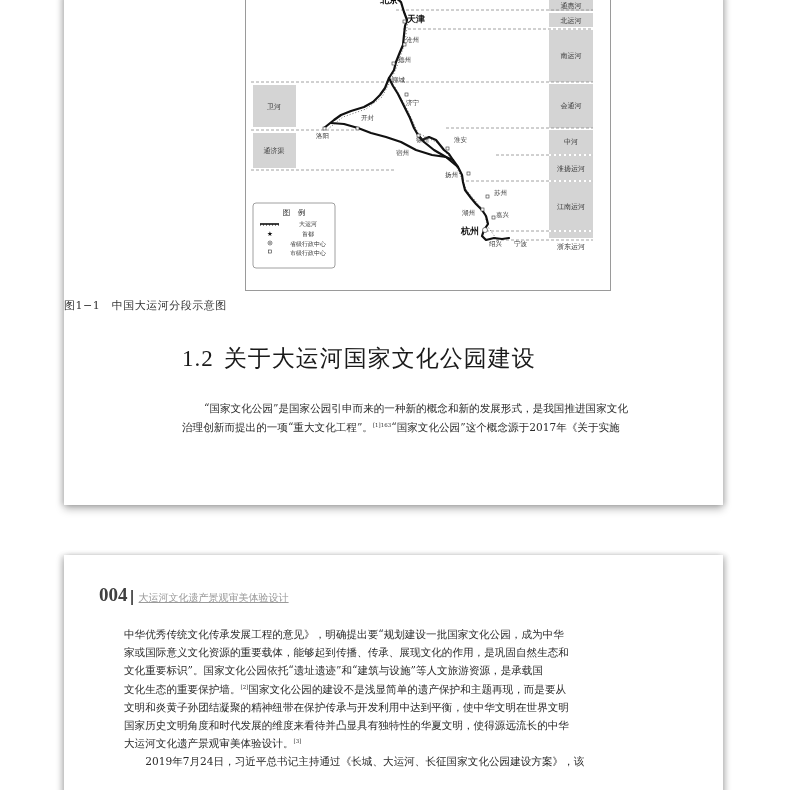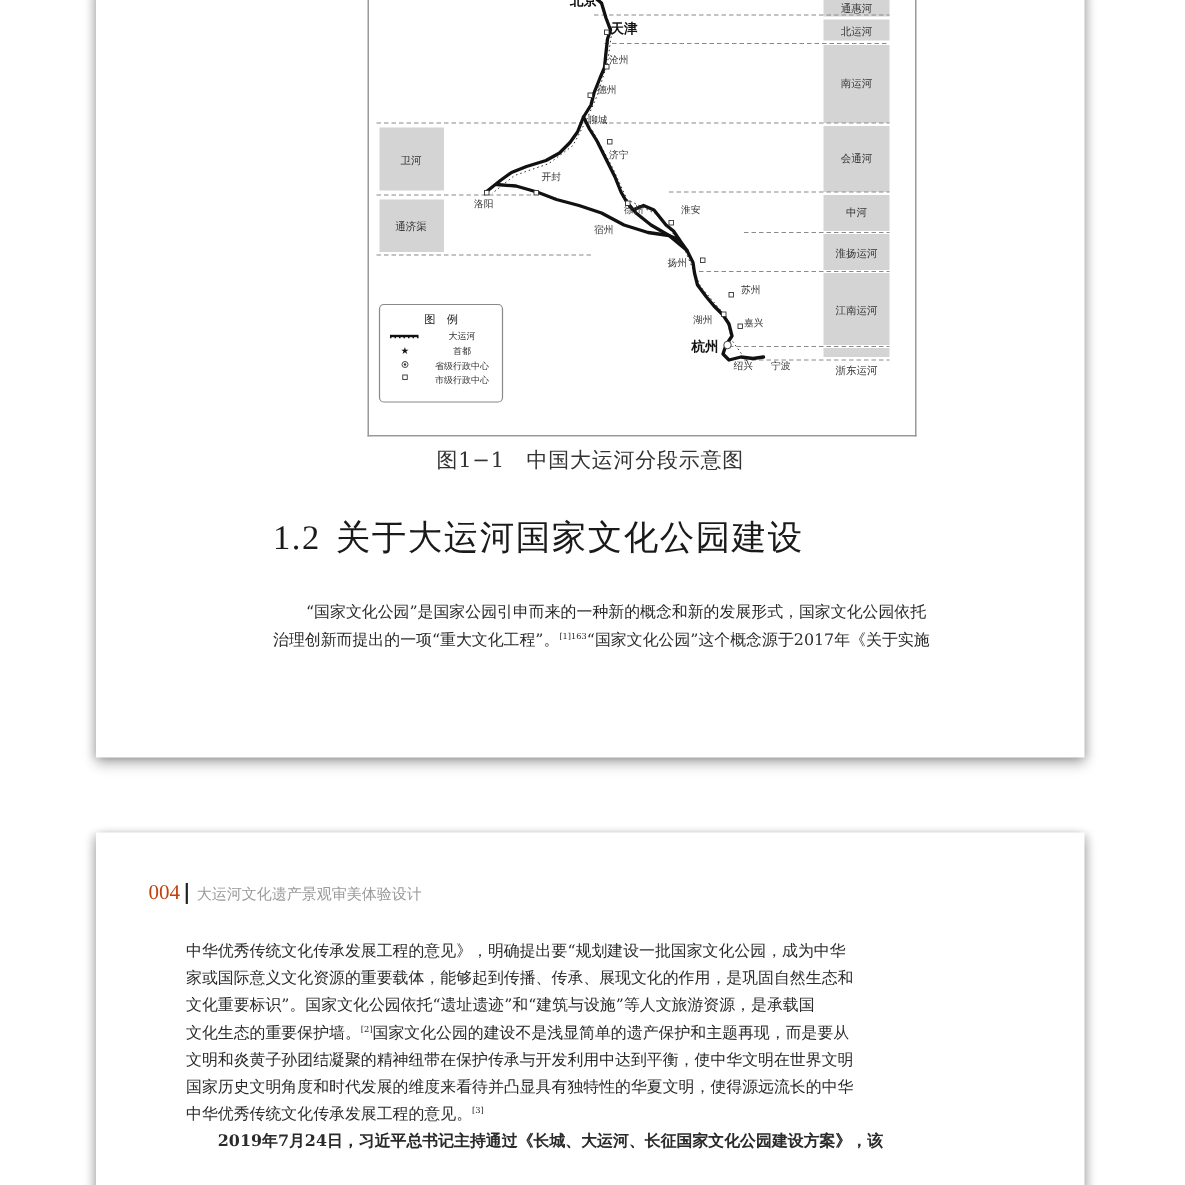--- a/index.html
+++ b/index.html
@@ -16,42 +16,42 @@
   #page1 { top:-10px; height:515px; }
   #page2 { top:555px; height:260px; }
 
   
   .map-frame {
     position:absolute; left:181px; top:0; width:364px; height:300px;
     border:1px solid #9a9a9a; border-top:none; background:#fff;
   }
   .map-frame svg { position:absolute; left:0; top:0; }
   .fig-caption {
-    position:absolute; left:0; width:659px; top:308px; text-align:center;
-    font-size:14px; color:#333; letter-spacing:0.5px;
+    position:absolute; left:0; width:659px; top:308px; 
+    font-size:11px; color:#333; letter-spacing:0.5px;
   }
 
   .section-title {
     position:absolute; left:118px; top:353px;
     font-size:23px; color:#1a1a1a; letter-spacing:1px; white-space:nowrap;
   }
   .section-title .num { font-family:"Liberation Serif", serif; margin-right:10px;margin-top:34px; }
 
   .para {
     position:absolute; font-size:10.6px; line-height:18.6px; color:#2a2a2a;
     white-space:nowrap;
   }
   sup { font-size:5.5px; vertical-align:top; position:relative; top:-2px; }
 
   .running-head {
     position:absolute; left:35px; top:29px; white-space:nowrap;
   }
-  .page-num { font-family:"Liberation Serif", serif; font-size:14px; color:#c2410c; }
+  .page-num { font-family:"Liberation Serif", serif; font-size:19px; color:#404040;font-weight:bold; }
   .sep { font-size:14px; color:#222; margin:0 4px 0 2px; font-weight:bold; }
-  .book-title { font-family:"DejaVu Sans", sans-serif; font-size:10px; color:#9a9a9a; }
+  .book-title { font-family:"DejaVu Sans", sans-serif; font-size:10px; color:#9a9a9a;text-decoration:underline; }
 </style>
 </head>
 <body>
 
 <div class="page" id="page1">
 
   <div class="map-frame">
     <svg width="364" height="300" viewBox="0 0 364 300">
 
       <g fill="#d4d4d4">
@@ -161,33 +161,33 @@
     </svg>
   </div>
 
   <div class="fig-caption">图1−1　中国大运河分段示意图</div>
 
   <div class="section-title">
     <span class="num">1.2</span><span>关于大运河国家文化公园建设</span>
   </div>
 
   <div class="para" style="left:118px; top:409px;">
-    <div style="padding-left:22px;">“国家文化公园”是国家公园引申而来的一种新的概念和新的发展形式，国家文化公园依托</div>
+    <div style="padding-left:22px;">“国家文化公园”是国家公园引申而来的一种新的概念和新的发展形式，是我国推进国家文化</div>
     <div><span>治理创新而提出的一项“重大文化工程”。</span><sup>[1]163</sup><span>“国家文化公园”这个概念源于2017年《关于实施</span></div>
   </div>
 </div>
 
 <div class="page" id="page2">
   <div class="running-head">
     <span class="page-num">004</span><span class="sep">|</span><span class="book-title">大运河文化遗产景观审美体验设计</span>
   </div>
 
   <div class="para" style="left:60px; top:70px; line-height:18.2px;">
     <div>中华优秀传统文化传承发展工程的意见》，明确提出要“规划建设一批国家文化公园，成为中华</div>
     <div>家或国际意义文化资源的重要载体，能够起到传播、传承、展现文化的作用，是巩固自然生态和</div>
     <div>文化重要标识”。国家文化公园依托“遗址遗迹”和“建筑与设施”等人文旅游资源，是承载国</div>
     <div><span>文化生态的重要保护墙。</span><sup>[2]</sup><span>国家文化公园的建设不是浅显简单的遗产保护和主题再现，而是要从</span></div>
     <div>文明和炎黄子孙团结凝聚的精神纽带在保护传承与开发利用中达到平衡，使中华文明在世界文明</div>
     <div>国家历史文明角度和时代发展的维度来看待并凸显具有独特性的华夏文明，使得源远流长的中华</div>
-    <div><span>中华优秀传统文化传承发展工程的意见。</span><sup>[3]</sup></div>
-    <div style="white-space:pre;font-weight:bold;">　　2019年7月24日，习近平总书记主持通过《长城、大运河、长征国家文化公园建设方案》，该</div>
+    <div><span>大运河文化遗产景观审美体验设计。</span><sup>[3]</sup></div>
+    <div style="white-space:pre;">　　2019年7月24日，习近平总书记主持通过《长城、大运河、长征国家文化公园建设方案》，该</div>
   </div>
 </div>
 
 </body></html>

